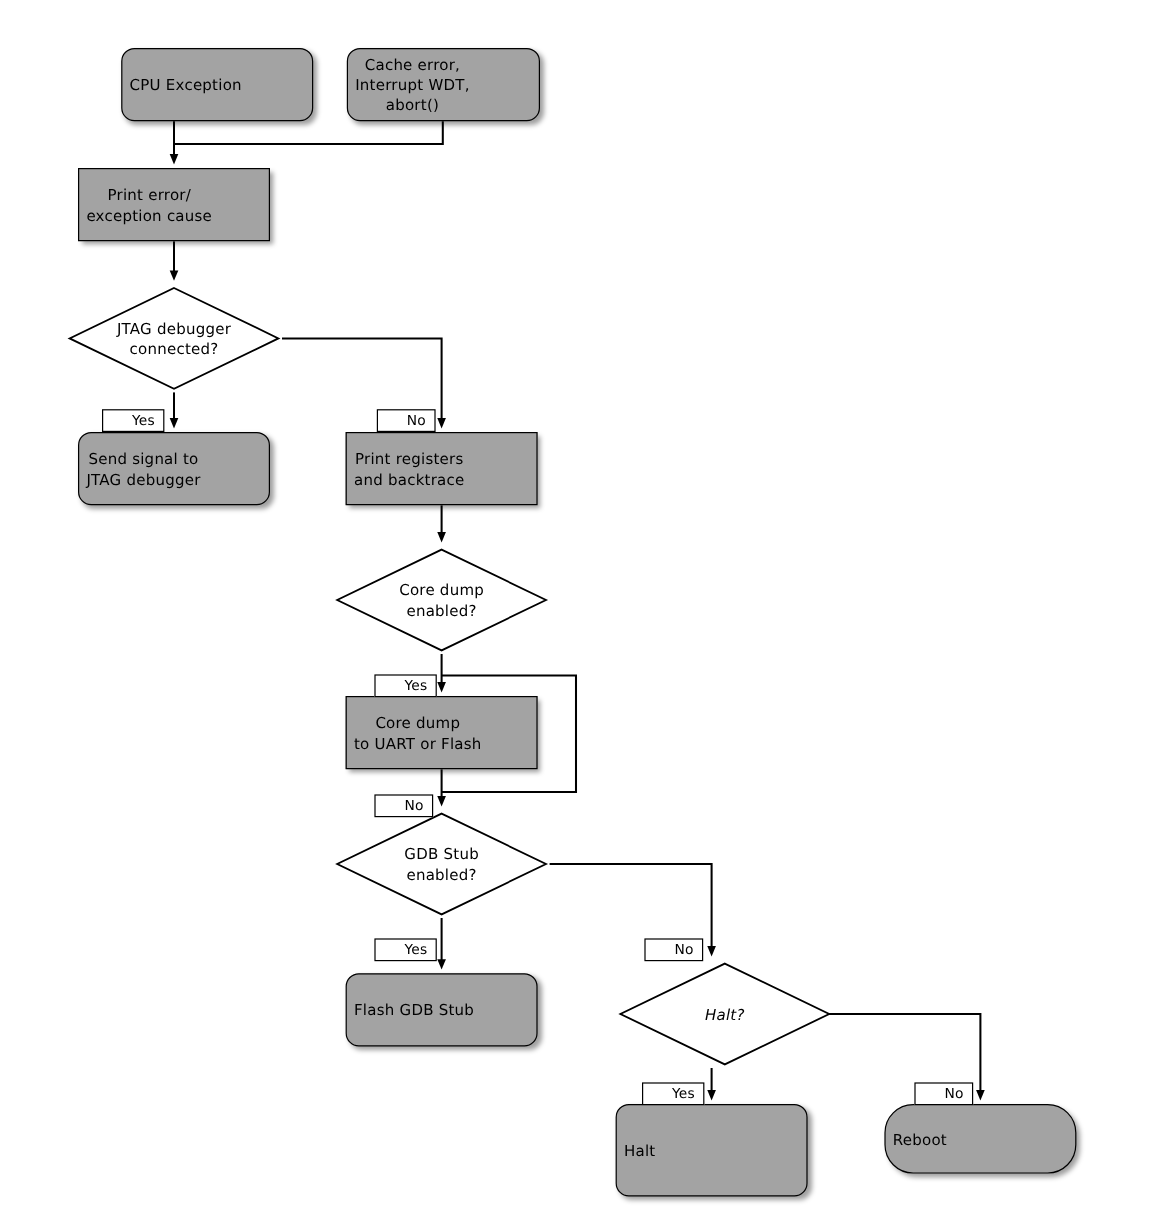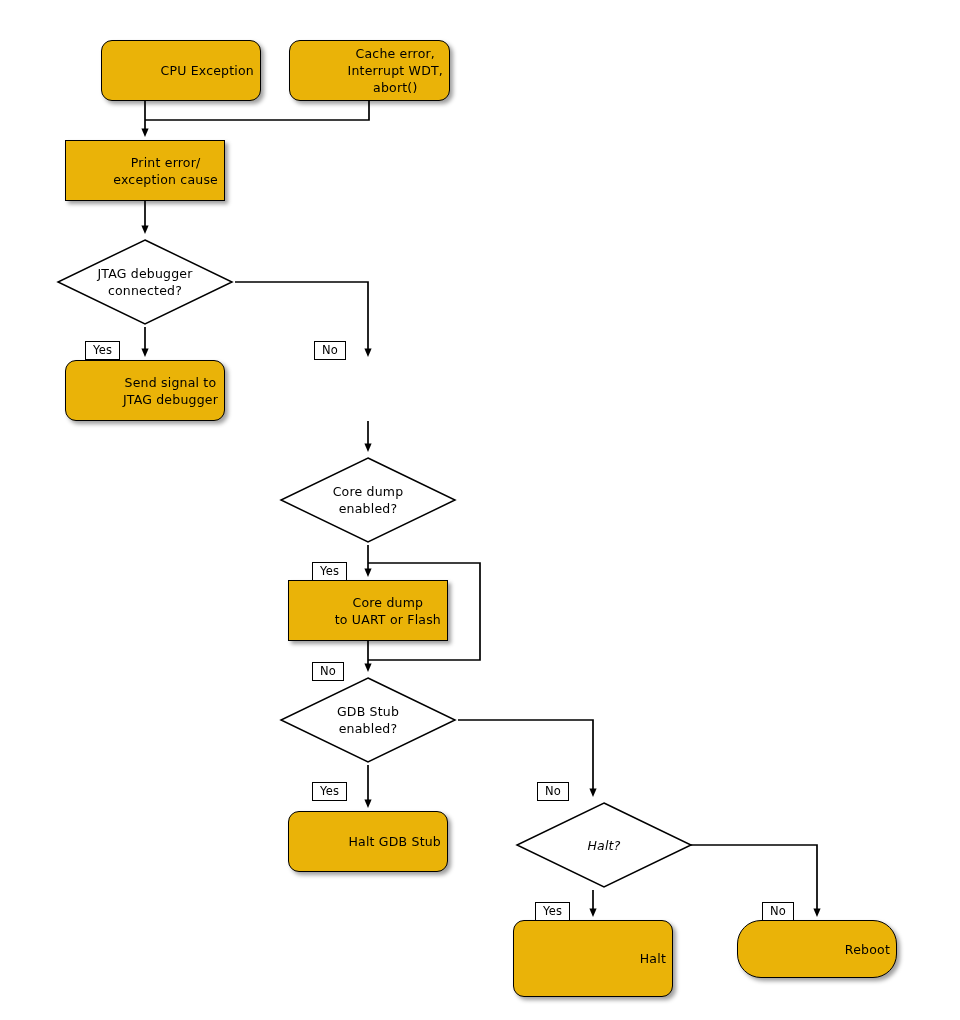--- a/index.html
+++ b/index.html
@@ -24,25 +24,25 @@
     top: 0;
     width: 960px;
     height: 1020px;
     pointer-events: none;
   }
 
   
   .node {
     position: absolute;
     box-sizing: border-box;
-    background: #eab308;
+    background: #a3a3a3;
     border: 1.4px solid #000000;
     display: flex;
     align-items: center;
-    justify-content: flex-end;
+    justify-content: flex-start;
     text-align: center;
     color: #000000;
     font-size: 12.5px;
     line-height: 17px;
     letter-spacing: 0.2px;
     box-shadow: 3px 3px 4px rgba(0,0,0,0.38);
     z-index: 3;
   }
   .node.rounded { border-radius: 11px; }
   .node.rect    { border-radius: 0; }
@@ -80,21 +80,21 @@
 
   
   .edge-label {
     position: absolute;
     box-sizing: border-box;
     background: #ffffff;
     border: 1.2px solid #000000;
     font-size: 11.5px;
     line-height: 14px;
     color: #000000;
-    padding: 1px 7px 2px 7px;
+    padding: 1px 7px 2px 24px;
     text-align: center;
     z-index: 6;
     letter-spacing: 0.2px;
   }
 </style>
 </head>
 <body>
 
 <div id="canvas">
 
@@ -147,28 +147,32 @@
   <div class="node rect" id="n-print_error" style="left: 65px; top: 140px; width: 160px; height: 61px;">
     <span class="label">Print error/
 exception cause</span>
   </div>
 
   <div class="node rounded" id="n-send_signal" style="left: 65px; top: 360px; width: 160px; height: 61px;">
     <span class="label">Send signal to
 JTAG debugger</span>
   </div>
 
+  <div class="node rect" id="n-print_registers" style="left: 288px; top: 360px; width: 160px; height: 61px;">
+    <span class="label">Print registers
+and backtrace</span>
+  </div>
 
   <div class="node rect" id="n-core_dump" style="left: 288px; top: 580px; width: 160px; height: 61px;">
     <span class="label">Core dump
 to UART or Flash</span>
   </div>
 
   <div class="node rounded" id="n-start_gdbstub" style="left: 288px; top: 811px; width: 160px; height: 61px;">
-    <span class="label">Halt GDB Stub</span>
+    <span class="label">Flash GDB Stub</span>
   </div>
 
   <div class="node rounded" id="n-halt" style="left: 513px; top: 920px; width: 160px; height: 77px;">
     <span class="label">Halt</span>
   </div>
 
   <div class="node rounded" id="n-reboot" style="left: 737px; top: 920px; width: 160px; height: 58px; border-radius: 24px;">
     <span class="label">Reboot</span>
   </div>
 

